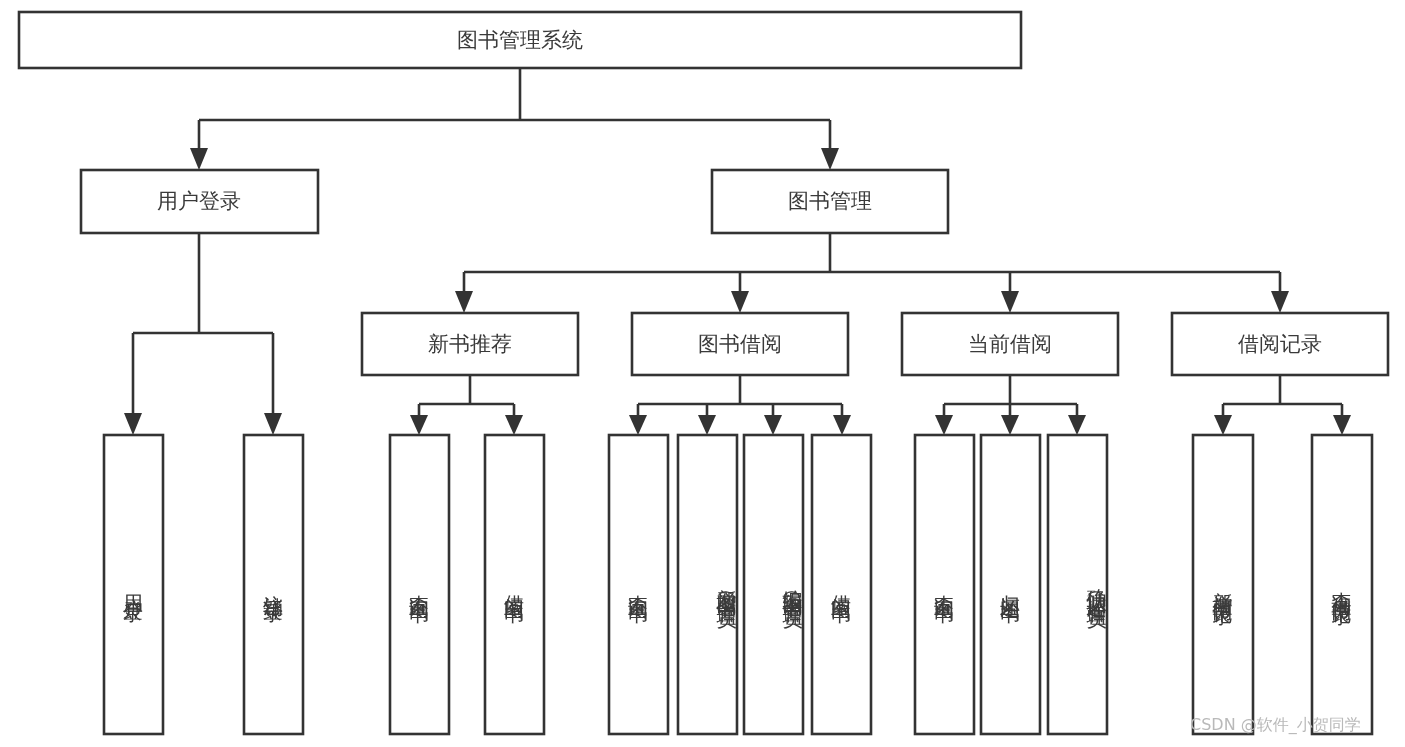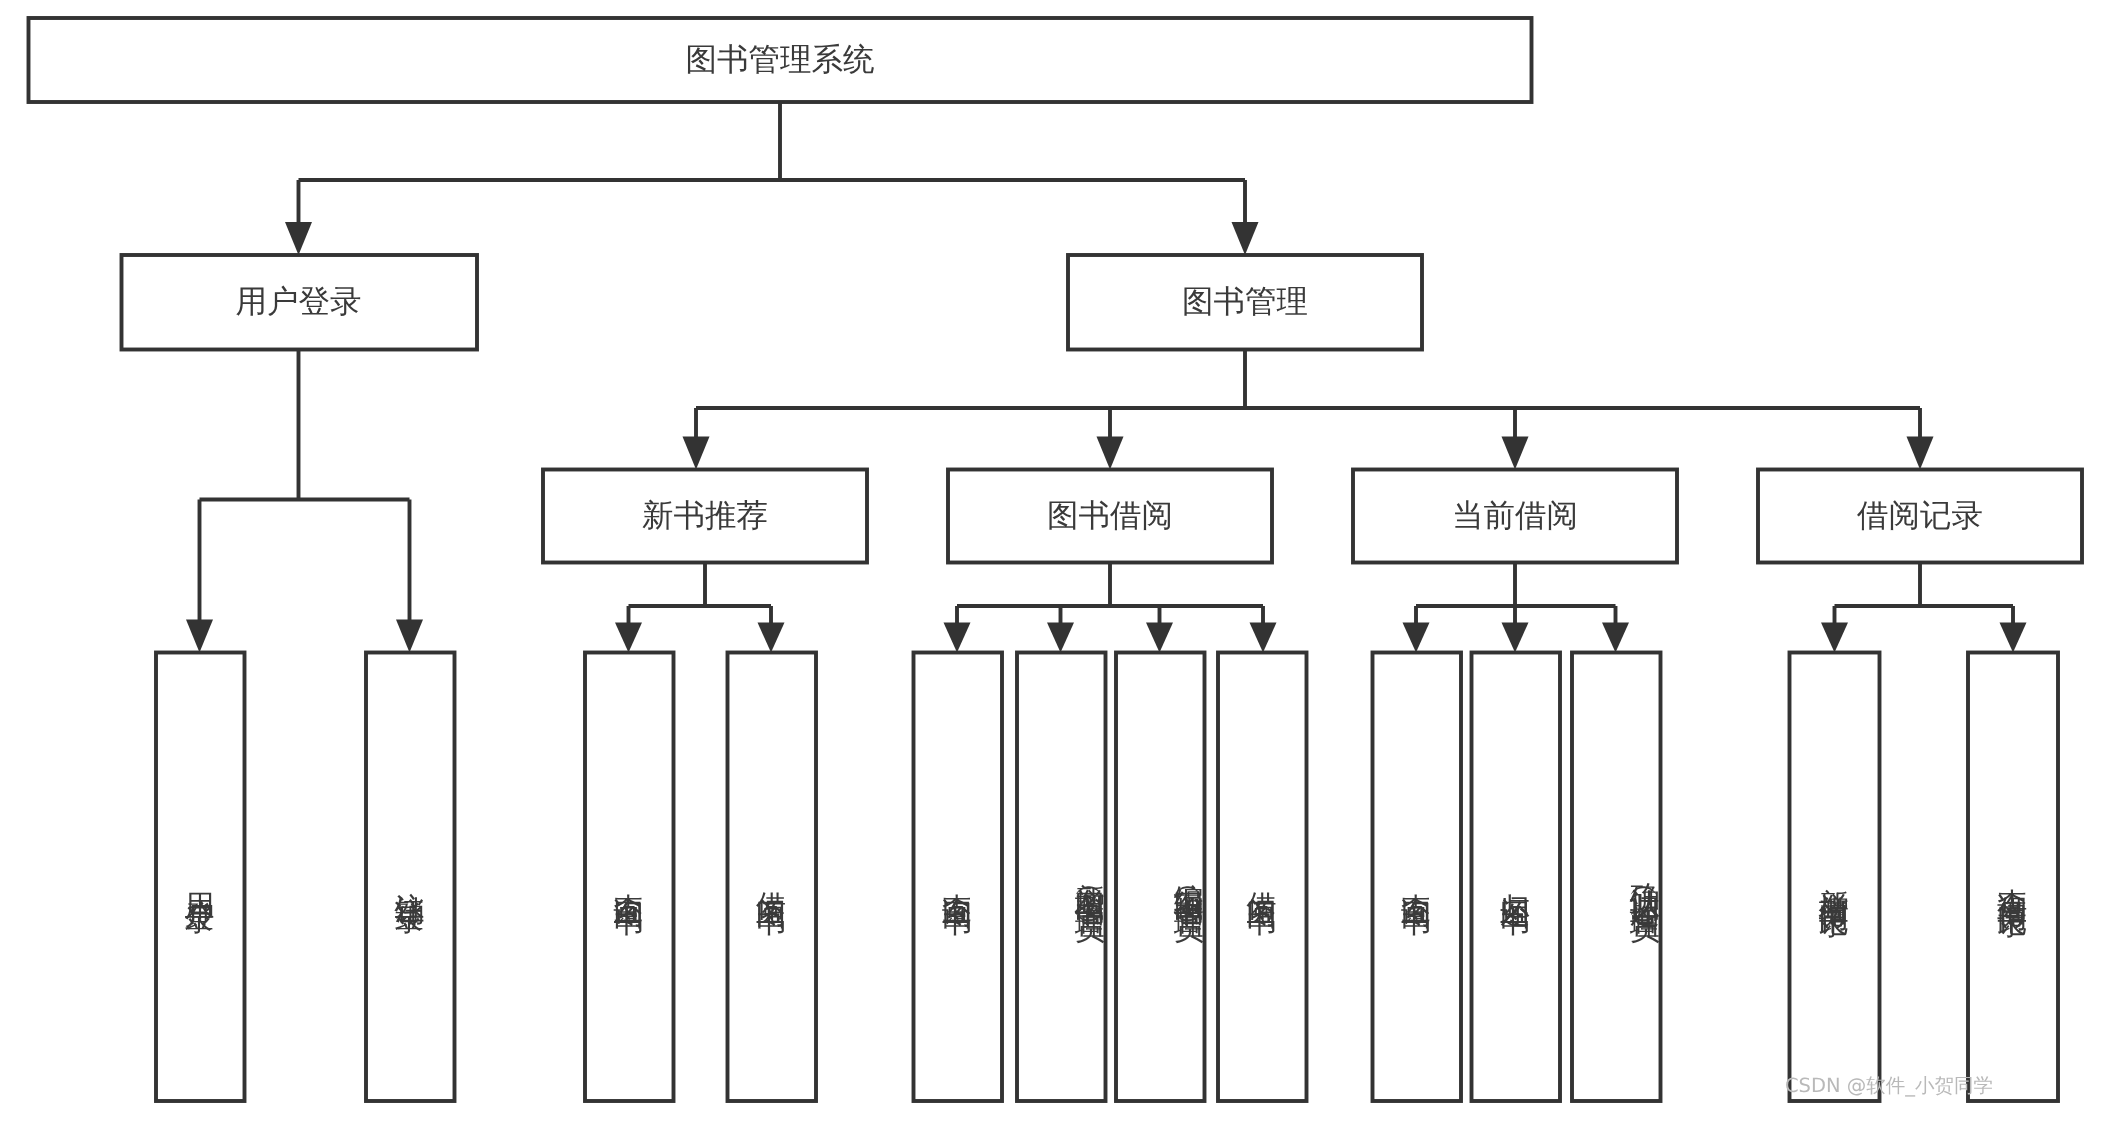--- a/index.html
+++ b/index.html
@@ -57,21 +57,21 @@
     font-size: 20px;
     line-height: 1.0;
     color: #3a3a3a;
     letter-spacing: 3px;
     white-space: nowrap;
     pointer-events: none;
   }
   .watermark {
     position: absolute;
     font-family: "DejaVu Sans", "Liberation Sans", sans-serif;
-    font-size: 13px;
+    font-size: 16px;
     color: #b9b9b9;
     white-space: nowrap;
   }
 </style>
 </head>
 <body>
 
 <div id="diagram-root">
 
   <svg id="flow-svg" viewBox="0 0 1405 747">

